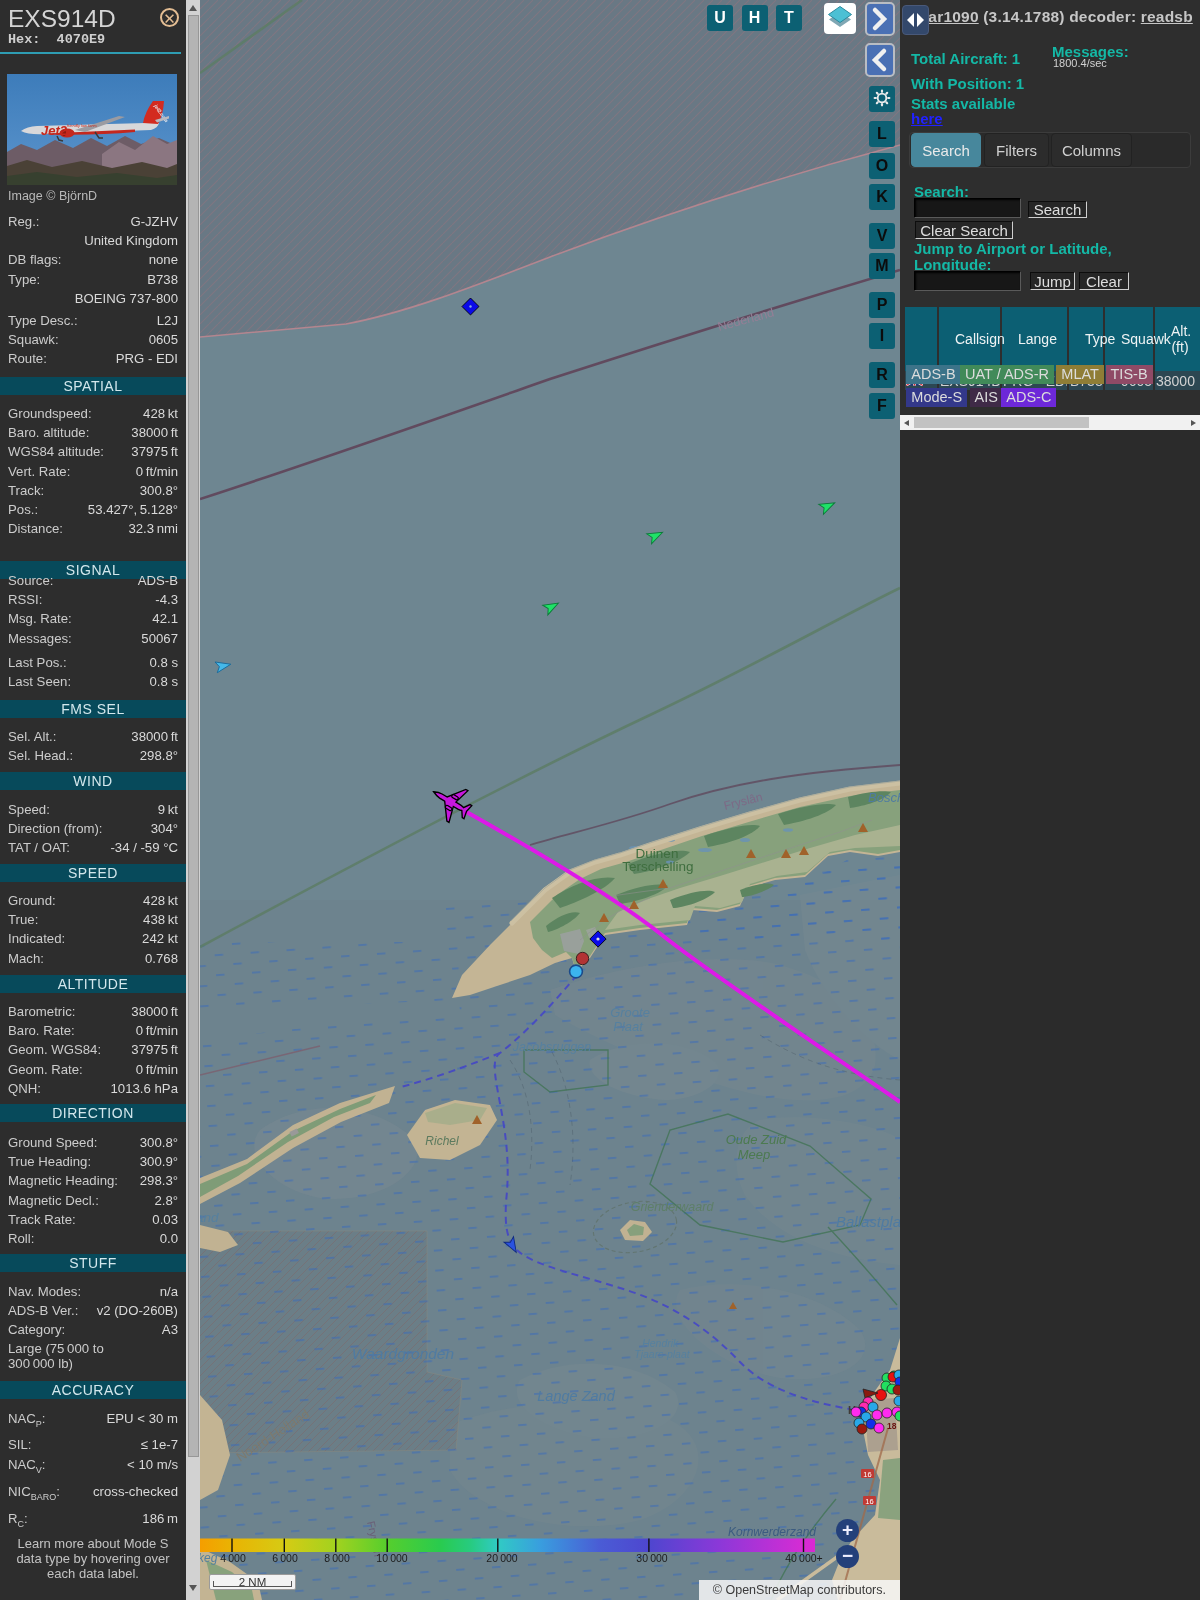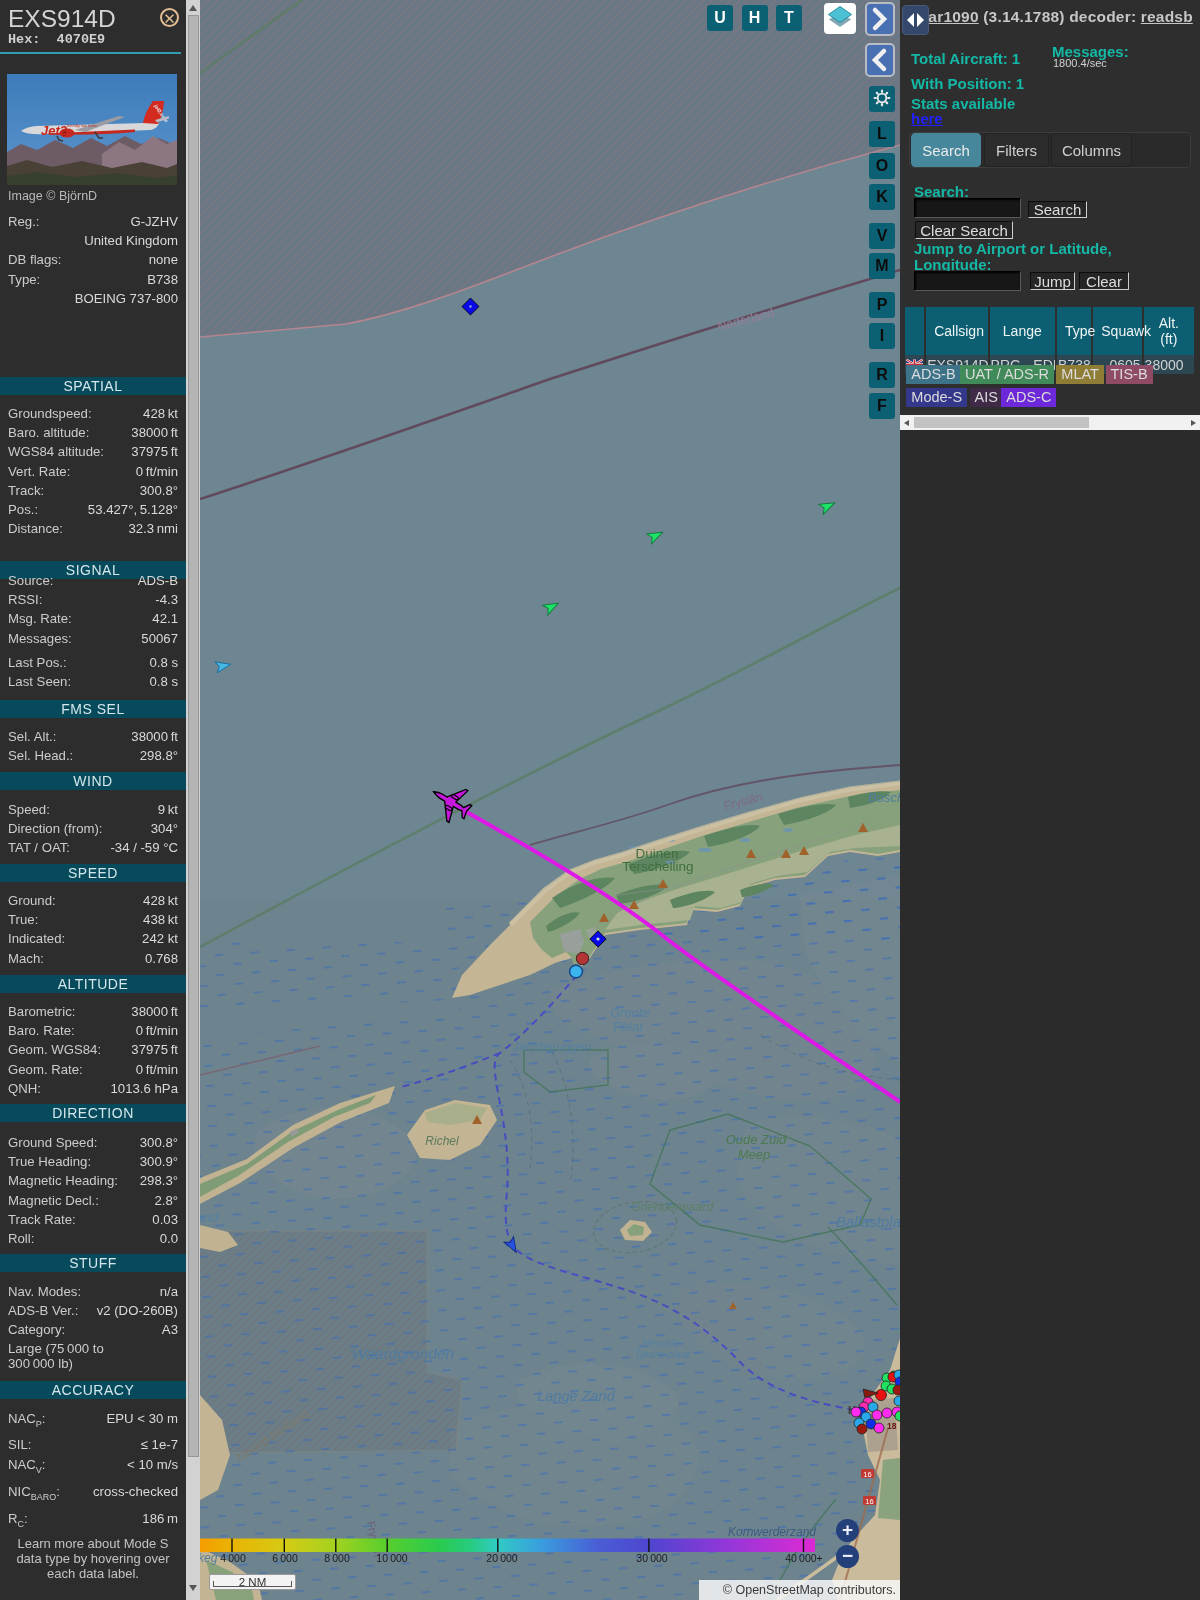--- a/index.html
+++ b/index.html
@@ -70,20 +70,34 @@
         <span class="v">none</span>
       </div>
   <div class="srow">
         <span class="l">Type:</span>
         <span class="v">B738</span>
       </div>
   <div class="srow">
         <span class="v">BOEING 737-800</span>
       </div>
  </div>
+ <div class="srows" style="top:311px">
+  <div class="srow">
+        <span class="l">Type Desc.:</span>
+        <span class="v">L2J</span>
+      </div>
+  <div class="srow">
+        <span class="l">Squawk:</span>
+        <span class="v">0605</span>
+      </div>
+  <div class="srow">
+        <span class="l">Route:</span>
+        <span class="v">PRG - EDI</span>
+      </div>
+ </div>
  <div class="shead" style="top:377px">SPATIAL</div>
  <div class="srows" style="top:404px">
   <div class="srow">
         <span class="l">Groundspeed:</span>
         <span class="v">428 kt</span>
       </div>
   <div class="srow">
         <span class="l">Baro. altitude:</span>
         <span class="v">38000 ft</span>
       </div>
@@ -296,21 +310,21 @@
 #rtabs{position:absolute;left:9px;top:132px;width:282px;height:36px;background:#2a2a2a;border:1px solid #3c3c3c;border-radius:4px}
 .rtab{position:absolute;top:133px;height:34px;font-size:15px;line-height:34px;text-align:center;color:#d0d0d0;border:1px solid #222;border-radius:4px;background:#2c2c2c}
 #rtab1{left:11px;width:70px;background:#47879c;color:#eaeaea;border-color:#47879c}
 #rtab2{left:84px;width:65px}
 #rtab3{left:151px;width:81px}
 #rsearchlab{position:absolute;left:14px;top:183px;font-size:15px}
 .rinput{position:absolute;background:#171717;border:1px solid #000;border-right:1px solid #5a5a5a;border-bottom:1px solid #5a5a5a;box-shadow:inset 1px 1px 2px #000}
 .rbtn{position:absolute;background:#262626;border:1px solid #0d0d0d;border-right:1.5px solid #cfcfcf;border-bottom:1.5px solid #cfcfcf;color:#dedede;font-size:15px;text-align:center}
 #rjumplab{position:absolute;left:14px;top:241px;font-size:15px;line-height:16px}
 #rtable{position:absolute;left:3px;top:307px;width:293px;border-collapse:separate;border-spacing:2px 0;table-layout:fixed}
-#rtable th{background:#0c5f73;color:#eef3f4;font-size:14px;font-weight:normal;height:33px;padding:8px}
+#rtable th{background:#0c5f73;color:#eef3f4;font-size:14px;font-weight:normal;height:33px;padding:16px}
 #rtable td{background:#2c4752;color:#d2d2d2;font-size:14px;height:19px;padding:0 1px;white-space:nowrap;overflow:hidden}
 .leg{position:absolute;height:19px;line-height:19px;padding:0 5px;font-size:14.5px;color:#dcdcdc}
 #rhscroll{position:absolute;left:0;top:415px;width:300px;height:15px;background:#f1f1f1}
 #rhthumb{position:absolute;left:14px;top:417px;width:175px;height:11px;background:#c2c2c2}
 .harrow{position:absolute;top:419.5px;width:0;height:0;border-top:3.5px solid transparent;border-bottom:3.5px solid transparent}
 #rbelow{position:absolute;left:0;top:430px;width:300px;height:1170px;background:#2b2b2b}
 </style>
 <div id="rpanel">
  <div id="rtitle"><span style="text-decoration:underline">tar1090</span> (3.14.1788) decoder: <span style="text-decoration:underline">readsb</span></div>
  <div id="rtoggle"><svg width="25" height="28" viewBox="0 0 25 28">
@@ -623,21 +637,21 @@
 </svg>
 <style>
 #map{position:absolute;left:200px;top:0;width:700px;height:1600px;background:#6e8691;overflow:hidden}
 .mbtn{position:absolute;width:26px;height:26px;background:#0c6073;color:#fff;font-weight:bold;font-size:16px;text-align:center;line-height:26px;border-radius:3px}
 .mbtn.dark{color:#0c0c0c}
 .mnav{position:absolute;left:665px;width:30px;height:34px;background:#4a70b4;border:2px solid #b9bdc3;border-radius:5px;color:#f2f2f2;text-align:center}
 #mlayers{position:absolute;left:624px;top:3px;width:32px;height:31px;background:#fff;border-radius:4px}
 #mzoomin,#mzoomout{position:absolute;left:636px;width:23px;height:23px;border-radius:50%;background:#24407a;color:#eef;font-size:19px;font-weight:bold;text-align:center;line-height:21px}
 #mscale{position:absolute;left:9px;top:1574px;width:87px;height:16px;background:#f3f3f3;border:1px solid #9a9a9a;border-radius:2px;font-size:11.5px;color:#333;text-align:center;line-height:15px}
 #mscale i{position:absolute;left:3px;right:3px;bottom:2px;top:6px;border:1.5px solid #555;border-top:none;font-style:normal}
-#mattr{position:absolute;right:0;bottom:0;width:201px;height:20px;background:rgba(248,248,248,0.85);font-size:12.5px;color:#3a3a3a;text-align:right;line-height:20px;padding-right:4px}
+#mattr{position:absolute;right:0;bottom:0;width:201px;height:20px;background:rgba(248,248,248,0.85);font-size:12.5px;color:#3a3a3a;text-align:right;line-height:20px;padding-right:14px}
 </style>
 <div class="mbtn" style="left:507px;top:5px">U</div>
 <div class="mbtn" style="left:541.5px;top:5px">H</div>
 <div class="mbtn" style="left:576px;top:5px">T</div>
 <div id="mlayers"><svg width="32" height="31" viewBox="0 0 32 31">
         <path d="M16,9 L27,16.5 L16,24 L5,16.5 Z" fill="#7fa7b4"></path>
         <path d="M16,3.5 L27.5,11.5 L16,19.5 L4.5,11.5 Z" fill="#4cc0d4" stroke="#2a8a9e" stroke-width="1"></path>
       </svg></div>
 <div class="mnav" style="top:2px"><svg width="22" height="30" viewBox="0 0 22 30">
         <path d="M6,6 L15,15 L6,24" stroke="#f0f0f0" stroke-width="4.5" fill="none" stroke-linecap="round"></path>

